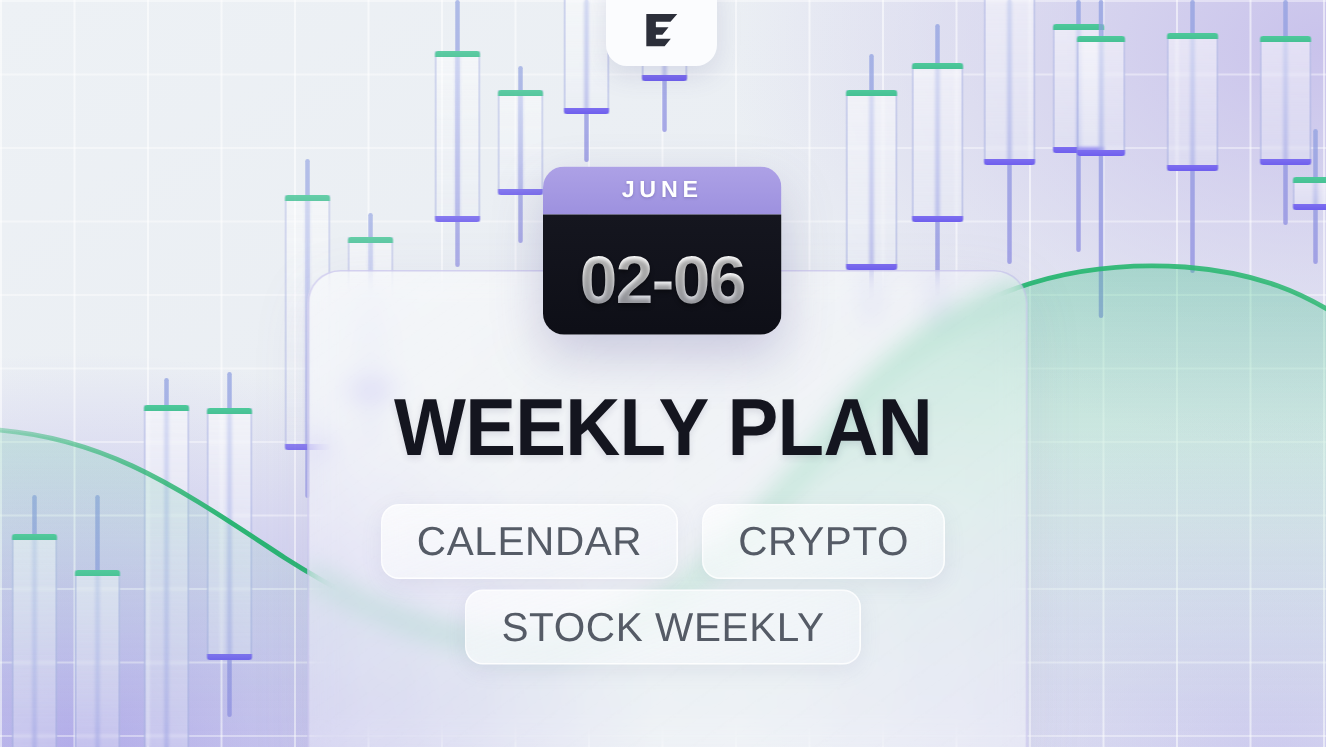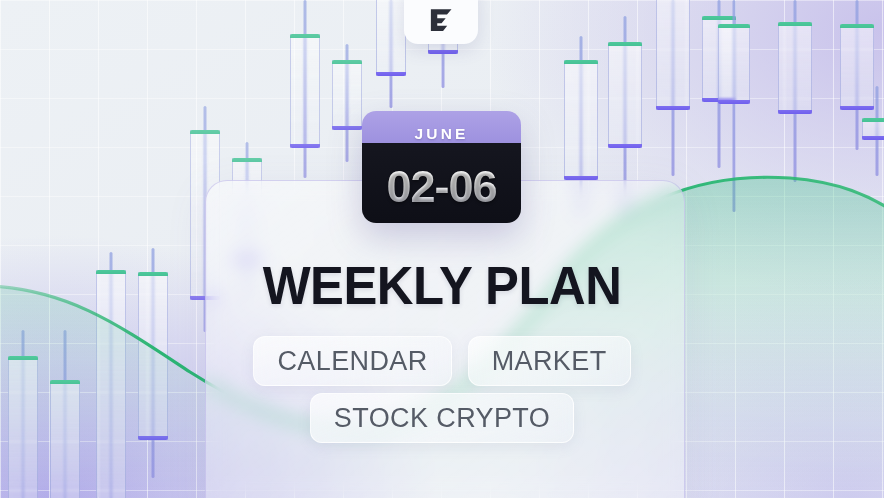--- a/index.html
+++ b/index.html
@@ -72,21 +72,21 @@
   
   .calendar{
     position:absolute;left:362px;top:111px;width:159px;height:112px;
     border-radius:14px;
     box-shadow:0 14px 34px rgba(86,76,150,.26);
     overflow:hidden;
   }
   .cal-head{
     height:32px;
     background:linear-gradient(180deg,#ada1e6 0%, #9d91df 100%);
-    display:flex;align-items:flex-end;justify-content:center;
+    display:flex;align-items:center;justify-content:center;
   }
   .cal-head span{
     color:#ffffff;font-size:15.5px;font-weight:bold;letter-spacing:3.2px;
     text-shadow:0 1px 2px rgba(60,50,110,.30);
   }
   .cal-body{
     height:88px;background:linear-gradient(180deg,#15161f 0%, #0d0e16 100%);
     display:flex;align-items:center;justify-content:center;
     border-radius:0 0 14px 14px;
   }
@@ -251,24 +251,24 @@
     </div>
     <div class="cal-body">
       <span>02-06</span>
     </div>
   </div>
 
   <div class="headline">WEEKLY PLAN</div>
 
   <div class="pill-row r1">
     <div class="pill">CALENDAR</div>
-    <div class="pill">MARKET</div>
+    <div class="pill">CRYPTO</div>
   </div>
   <div class="pill-row r2">
-    <div class="pill">STOCK CRYPTO</div>
+    <div class="pill">STOCK WEEKLY</div>
   </div>
 
   <div class="logo-badge">
     <svg class="logo-mark" viewBox="0 0 32 32">
       <path d="M5.2 4.6 L27.2 4.6 L22.4 10.2 L12.0 10.2 L12.0 14.0 L21.0 14.0
                L16.6 19.4 L12.0 19.4 L12.0 22.2 L22.6 22.2 L18.2 27.6 L5.2 27.6 Z" fill="#2c2f3a"></path>
     </svg>
   </div>
 
 </div>

